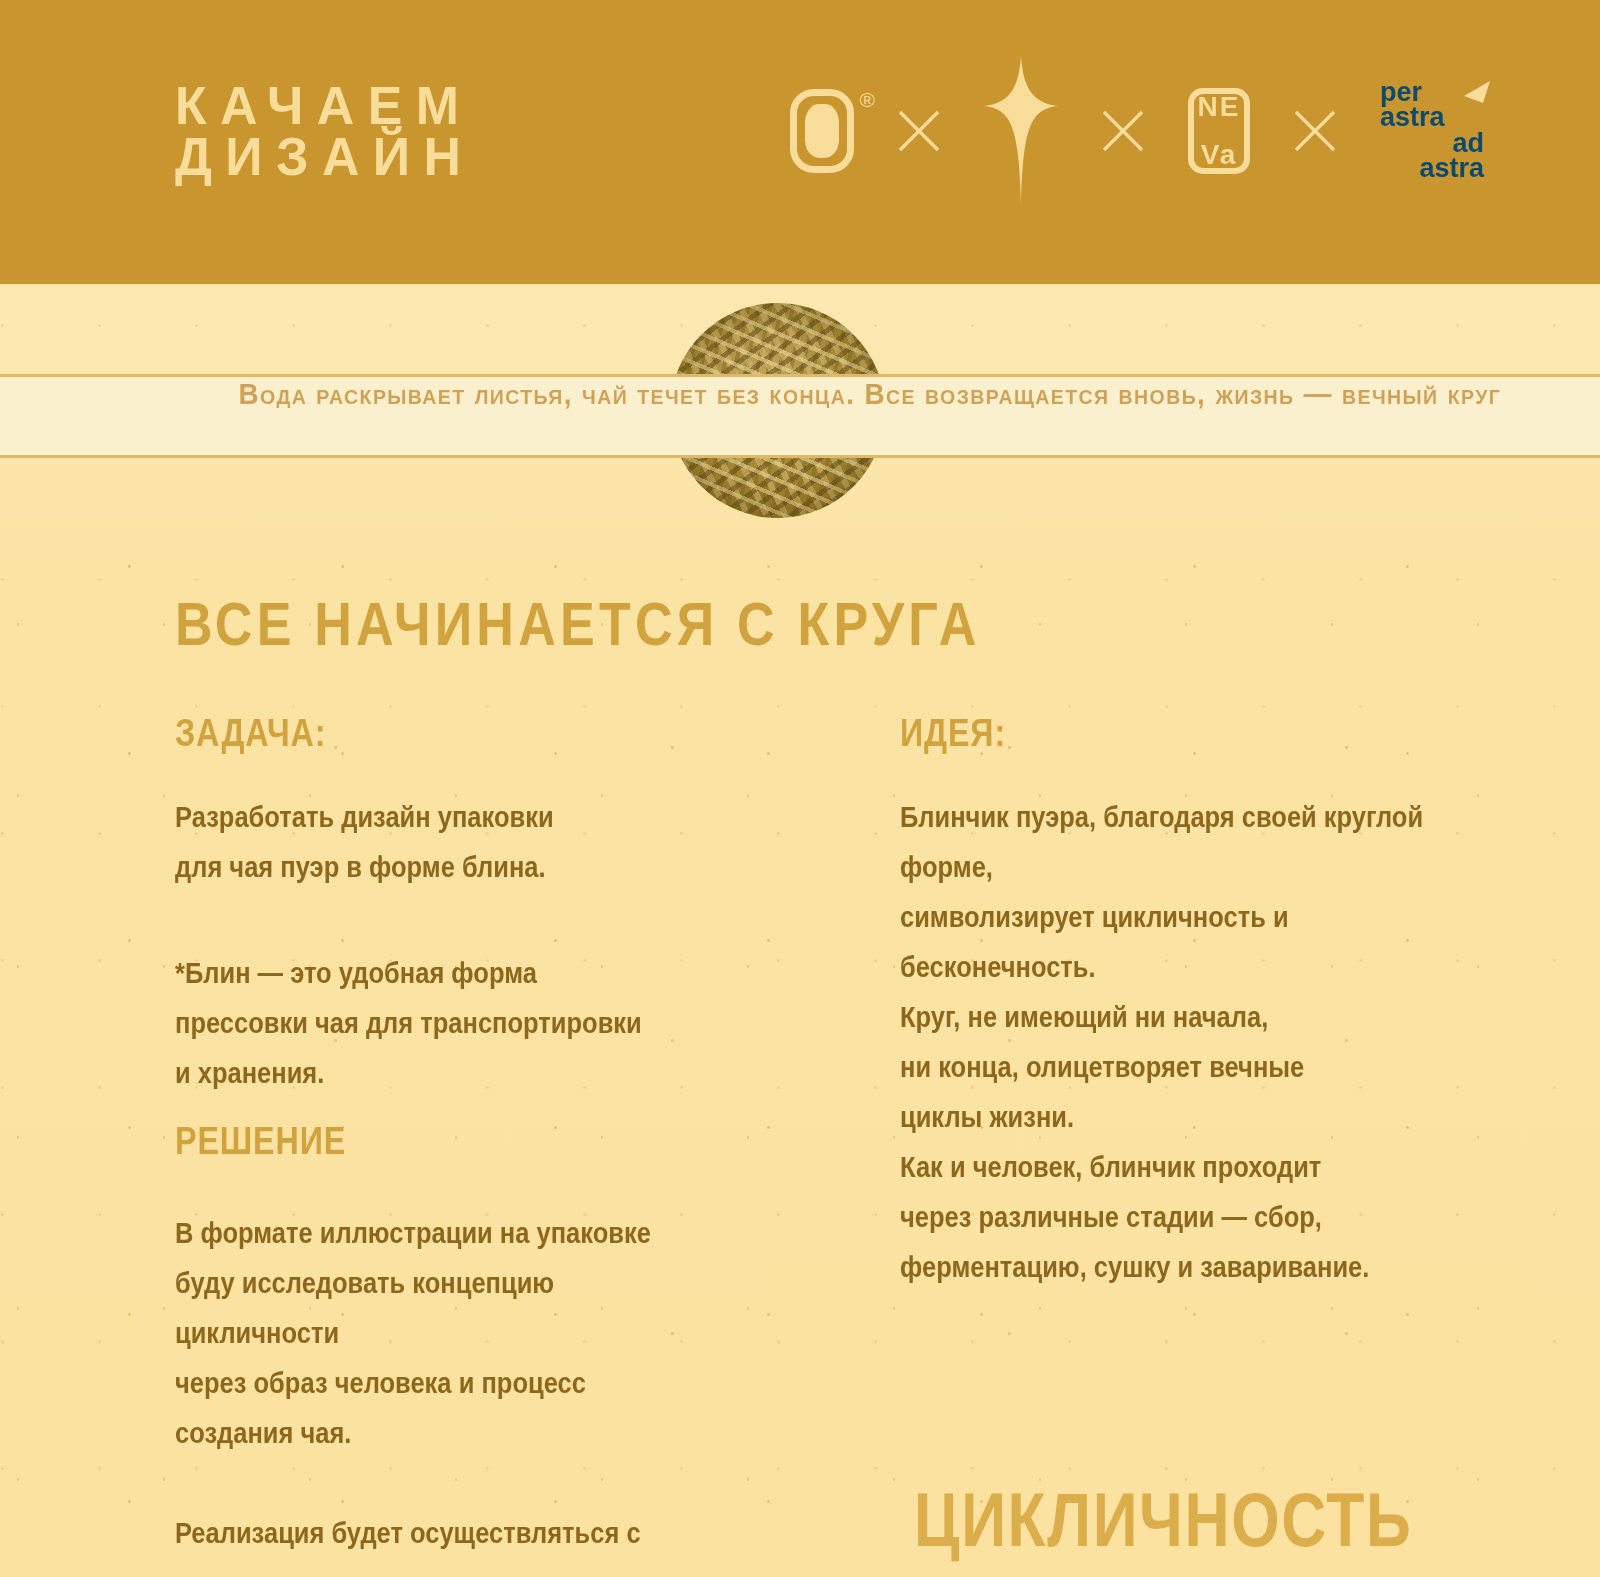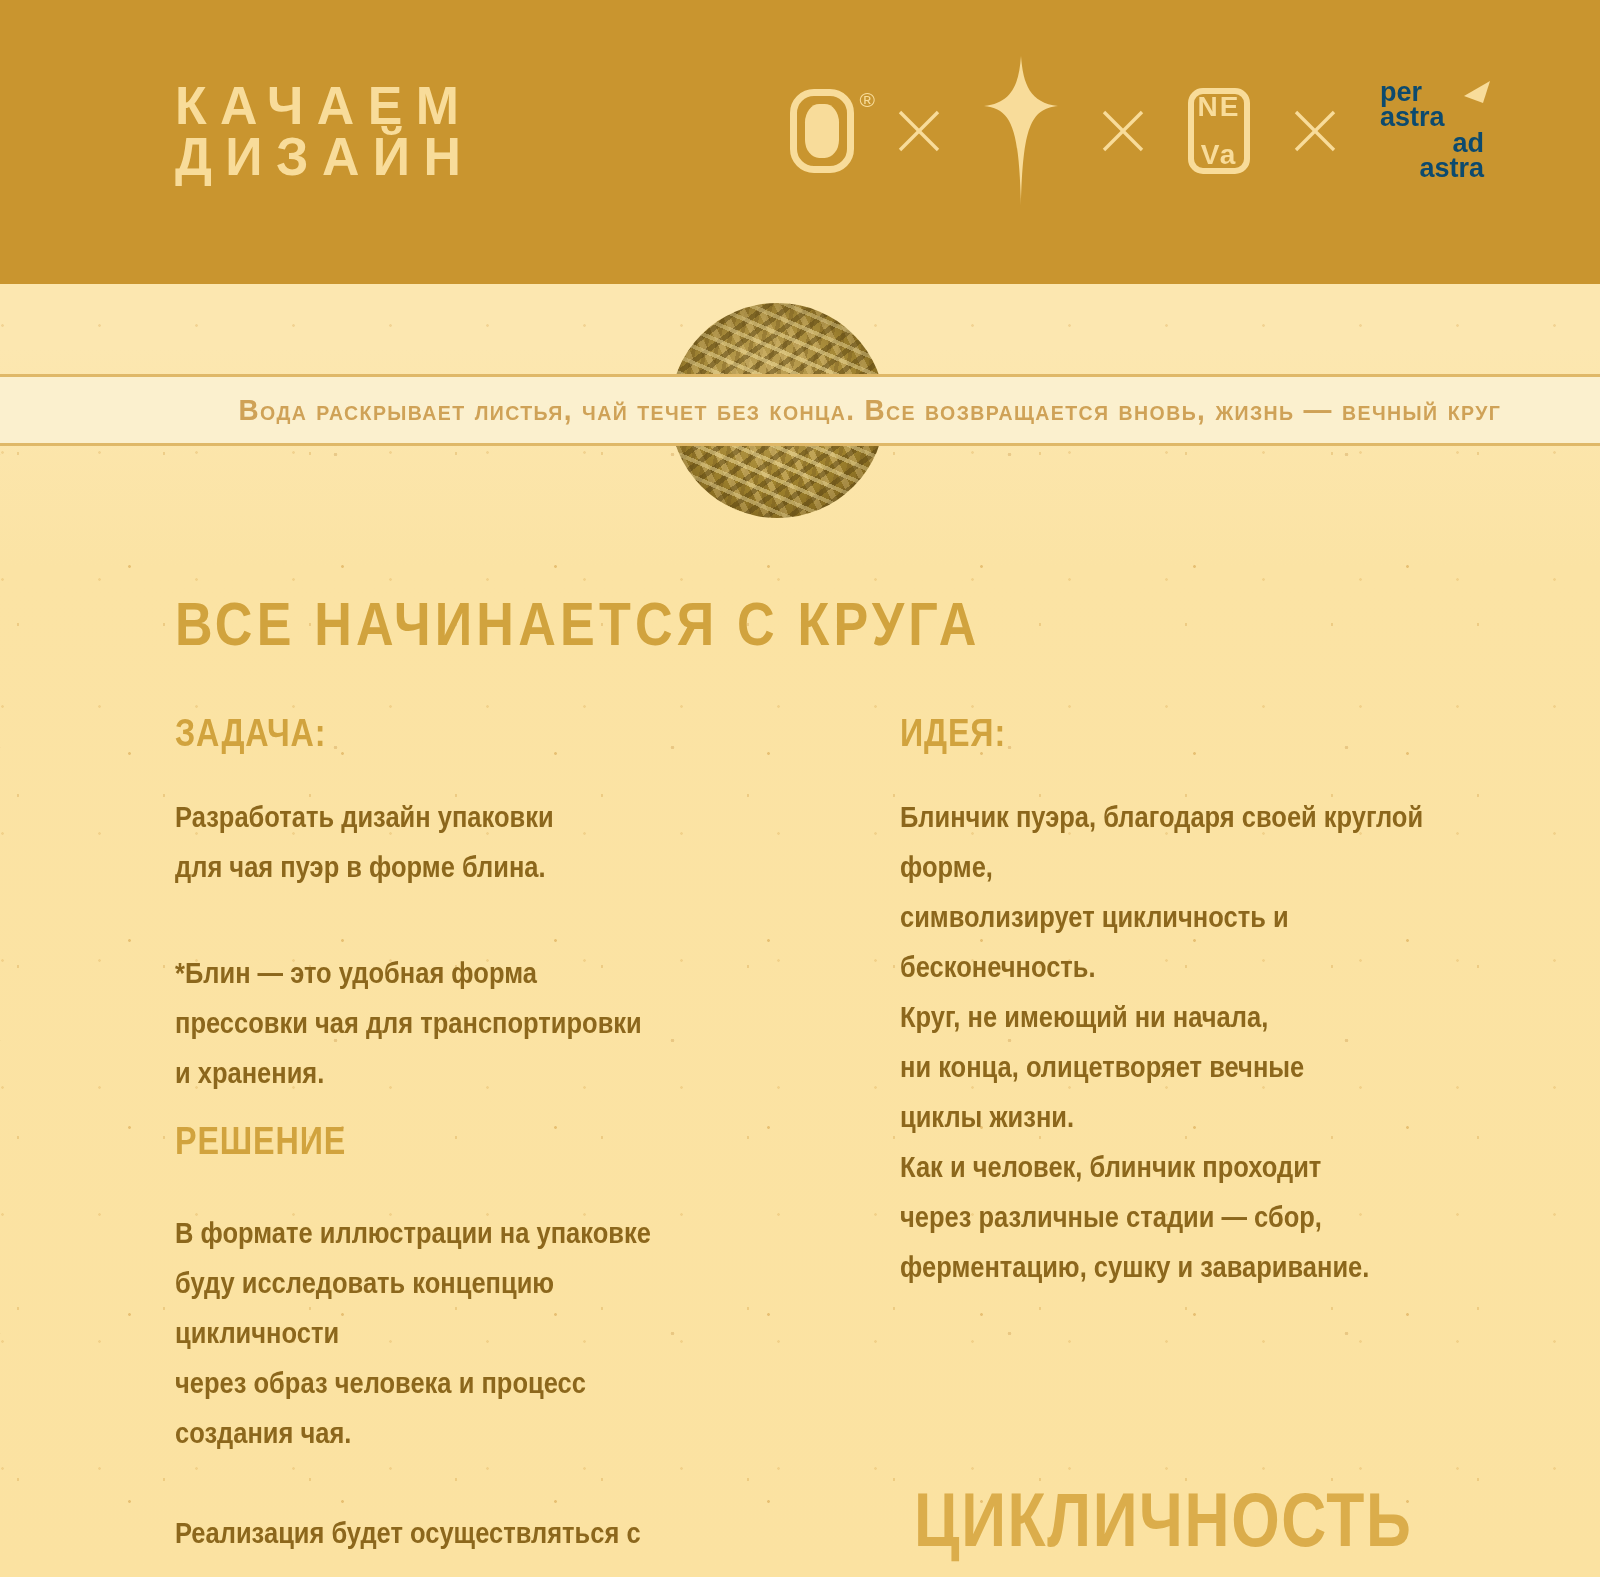--- a/index.html
+++ b/index.html
@@ -36,23 +36,23 @@
   .aspera svg{position:absolute;top:1px;right:-6px;}
   
   .tea-circle{position:absolute;left:670px;top:303px;width:215px;height:215px;border-radius:50%;z-index:1;
     background:
       repeating-linear-gradient(23deg, rgba(238,219,152,0.55) 0 4px, transparent 4px 15px),
       repeating-linear-gradient(-37deg, rgba(92,71,20,0.50) 0 5px, transparent 5px 14px),
       repeating-linear-gradient(64deg, rgba(210,182,108,0.60) 0 6px, transparent 6px 17px),
       repeating-linear-gradient(-78deg, rgba(128,100,36,0.45) 0 4px, transparent 4px 11px),
       radial-gradient(circle at 45% 38%, #c3a75e 0%, #a1842f 55%, #85691f 100%);
     box-shadow:inset 0 0 38px rgba(96,72,18,0.45);}
-  .quote-strip{position:absolute;left:0;right:0;top:374px;height:72px;box-sizing:border-box;
+  .quote-strip{position:absolute;left:0;right:0;top:374px;height:84px;box-sizing:border-box;
     background:#FBF0CE;border-top:3px solid #DFB868;border-bottom:3px solid #DFB868;z-index:2;
-    display:flex;align-items:center;justify-content:center;padding-left:140px;}
+    display:flex;justify-content:center;padding-left:140px;}
   .quote-text{font-weight:bold;font-size:30px;letter-spacing:1.5px;color:#CFA257;
     font-variant:small-caps;transform:scaleX(0.93);white-space:nowrap;}
   
   .title{position:absolute;left:175px;top:588px;z-index:3;margin:0;
     font-size:62px;font-weight:bold;color:#D1A33E;letter-spacing:5px;
     transform:scaleX(0.84);transform-origin:left top;white-space:nowrap;}
   .col{position:absolute;top:712px;z-index:3;}
   .col-left{left:175px;width:620px;}
   .col-right{left:900px;width:660px;}
   .sect-h{margin:0;font-size:38px;font-weight:bold;color:#D1A33E;letter-spacing:1px;

